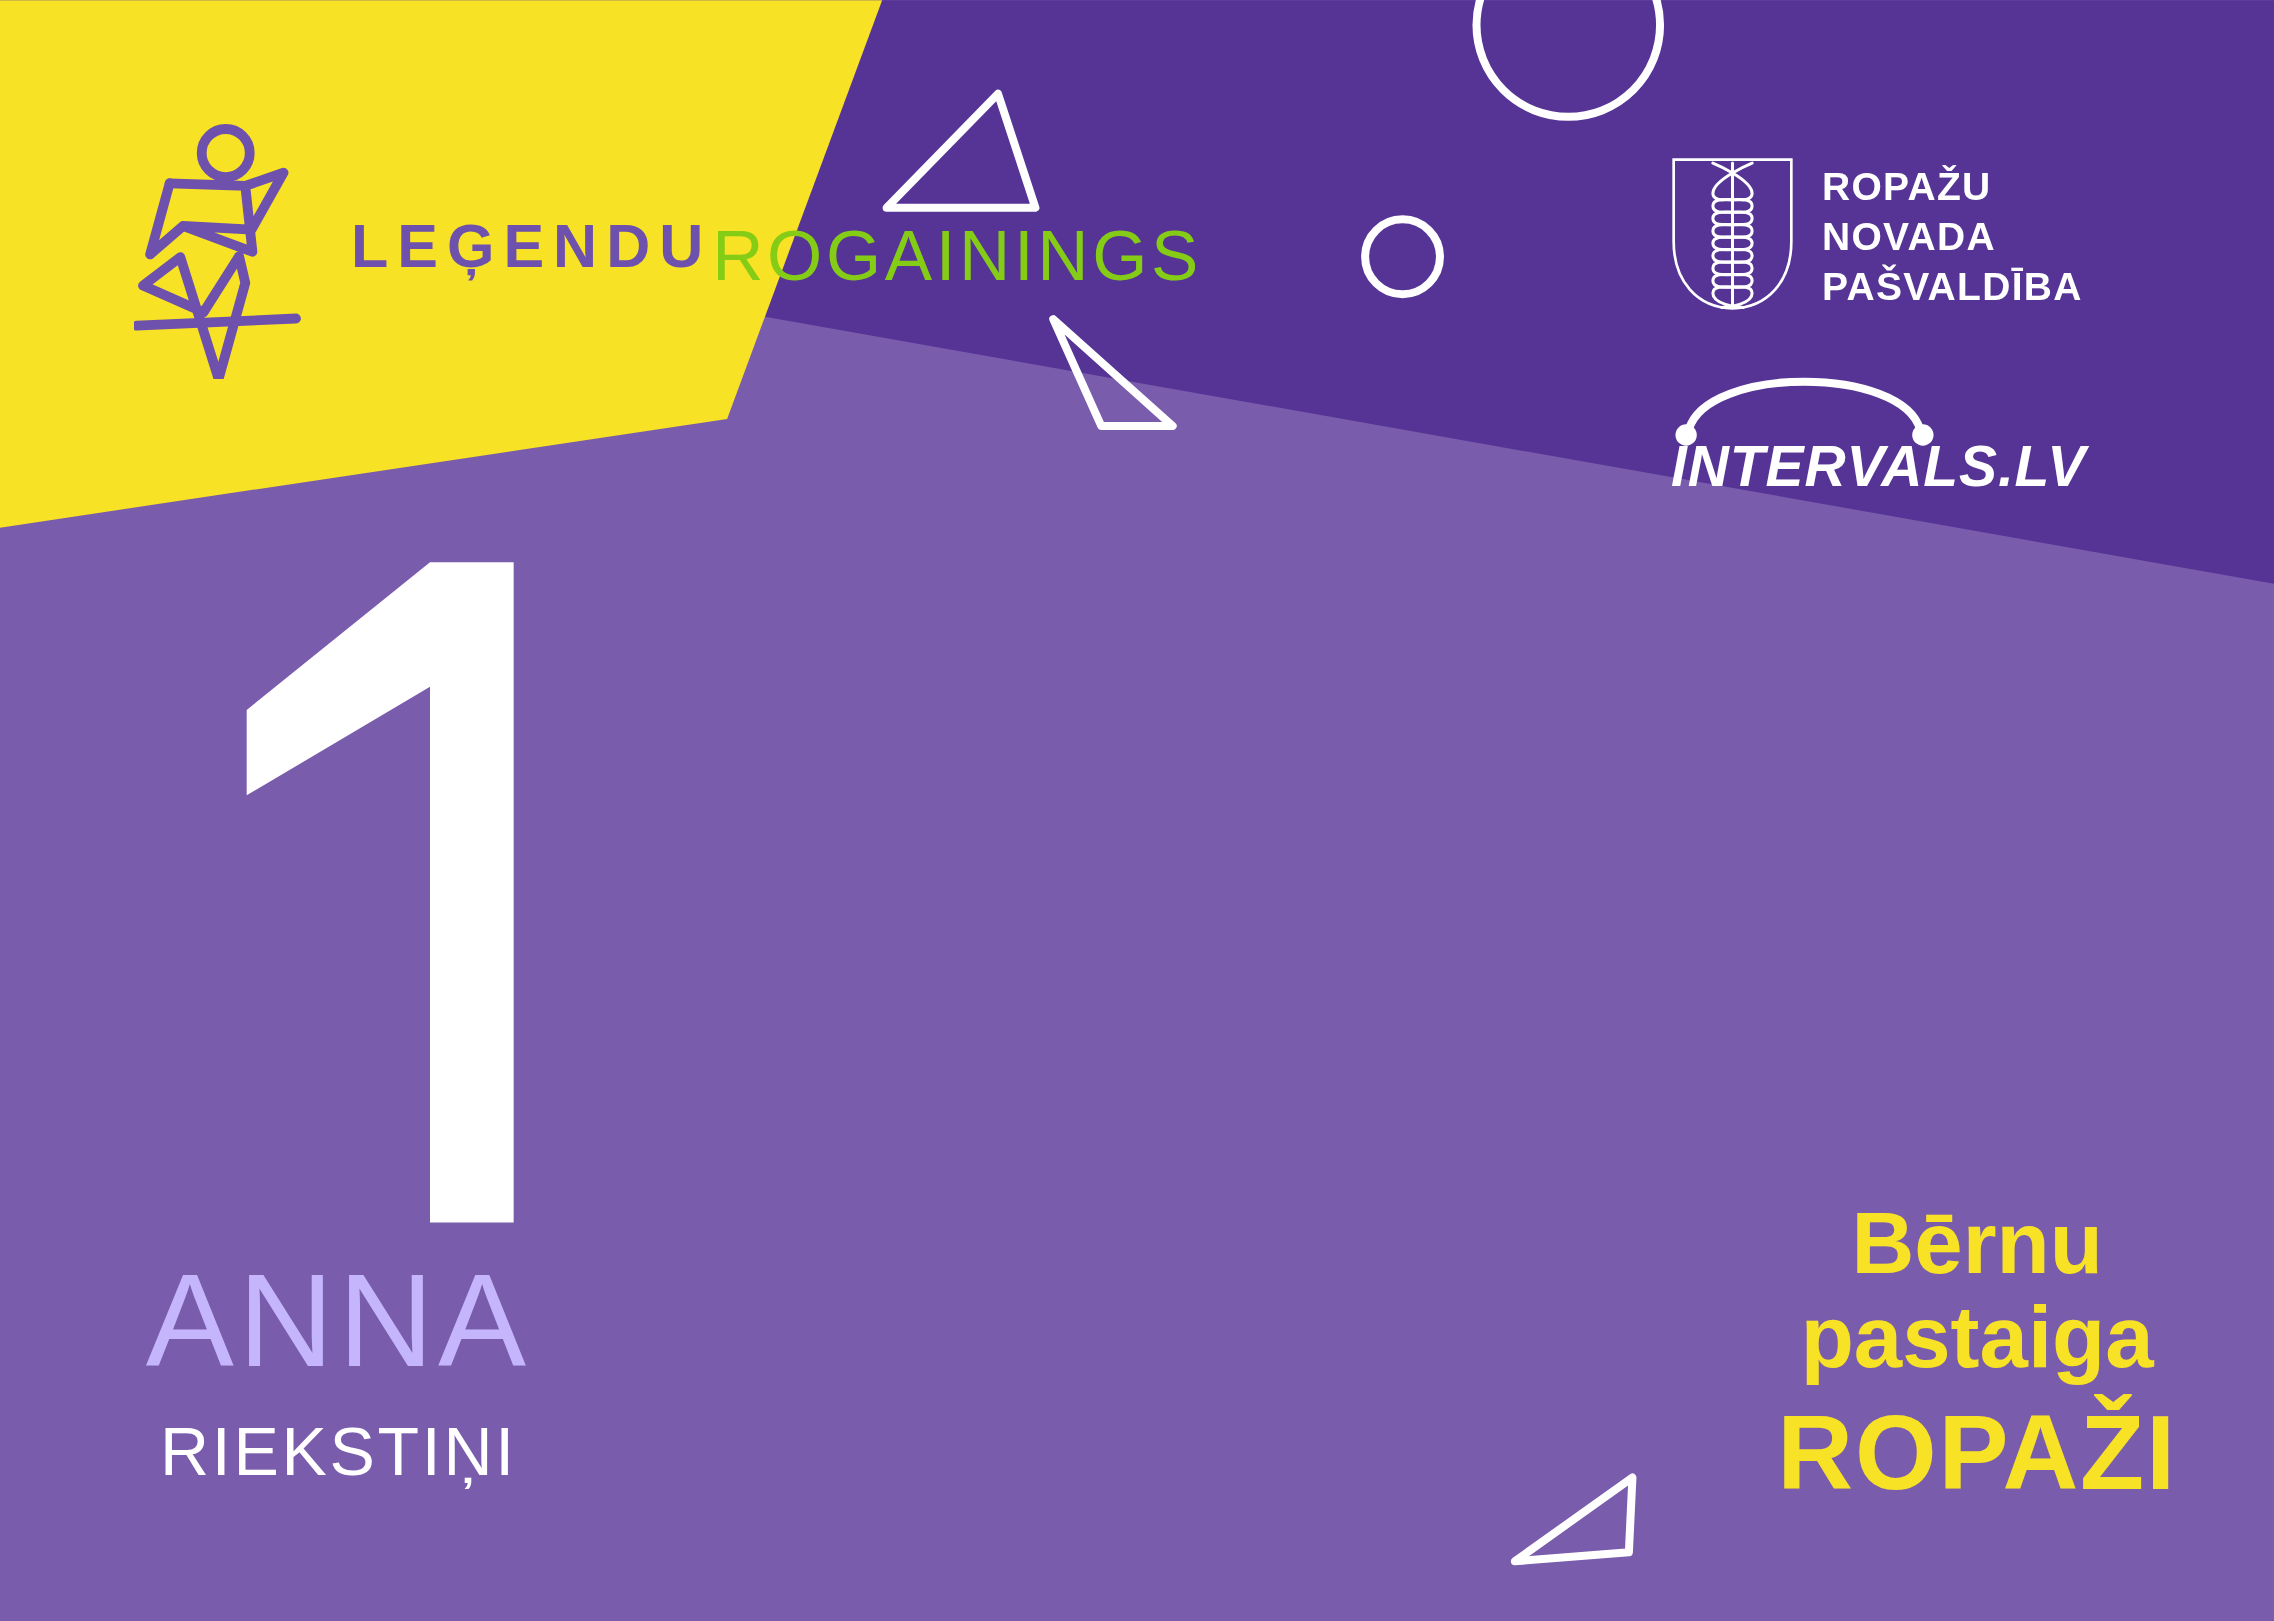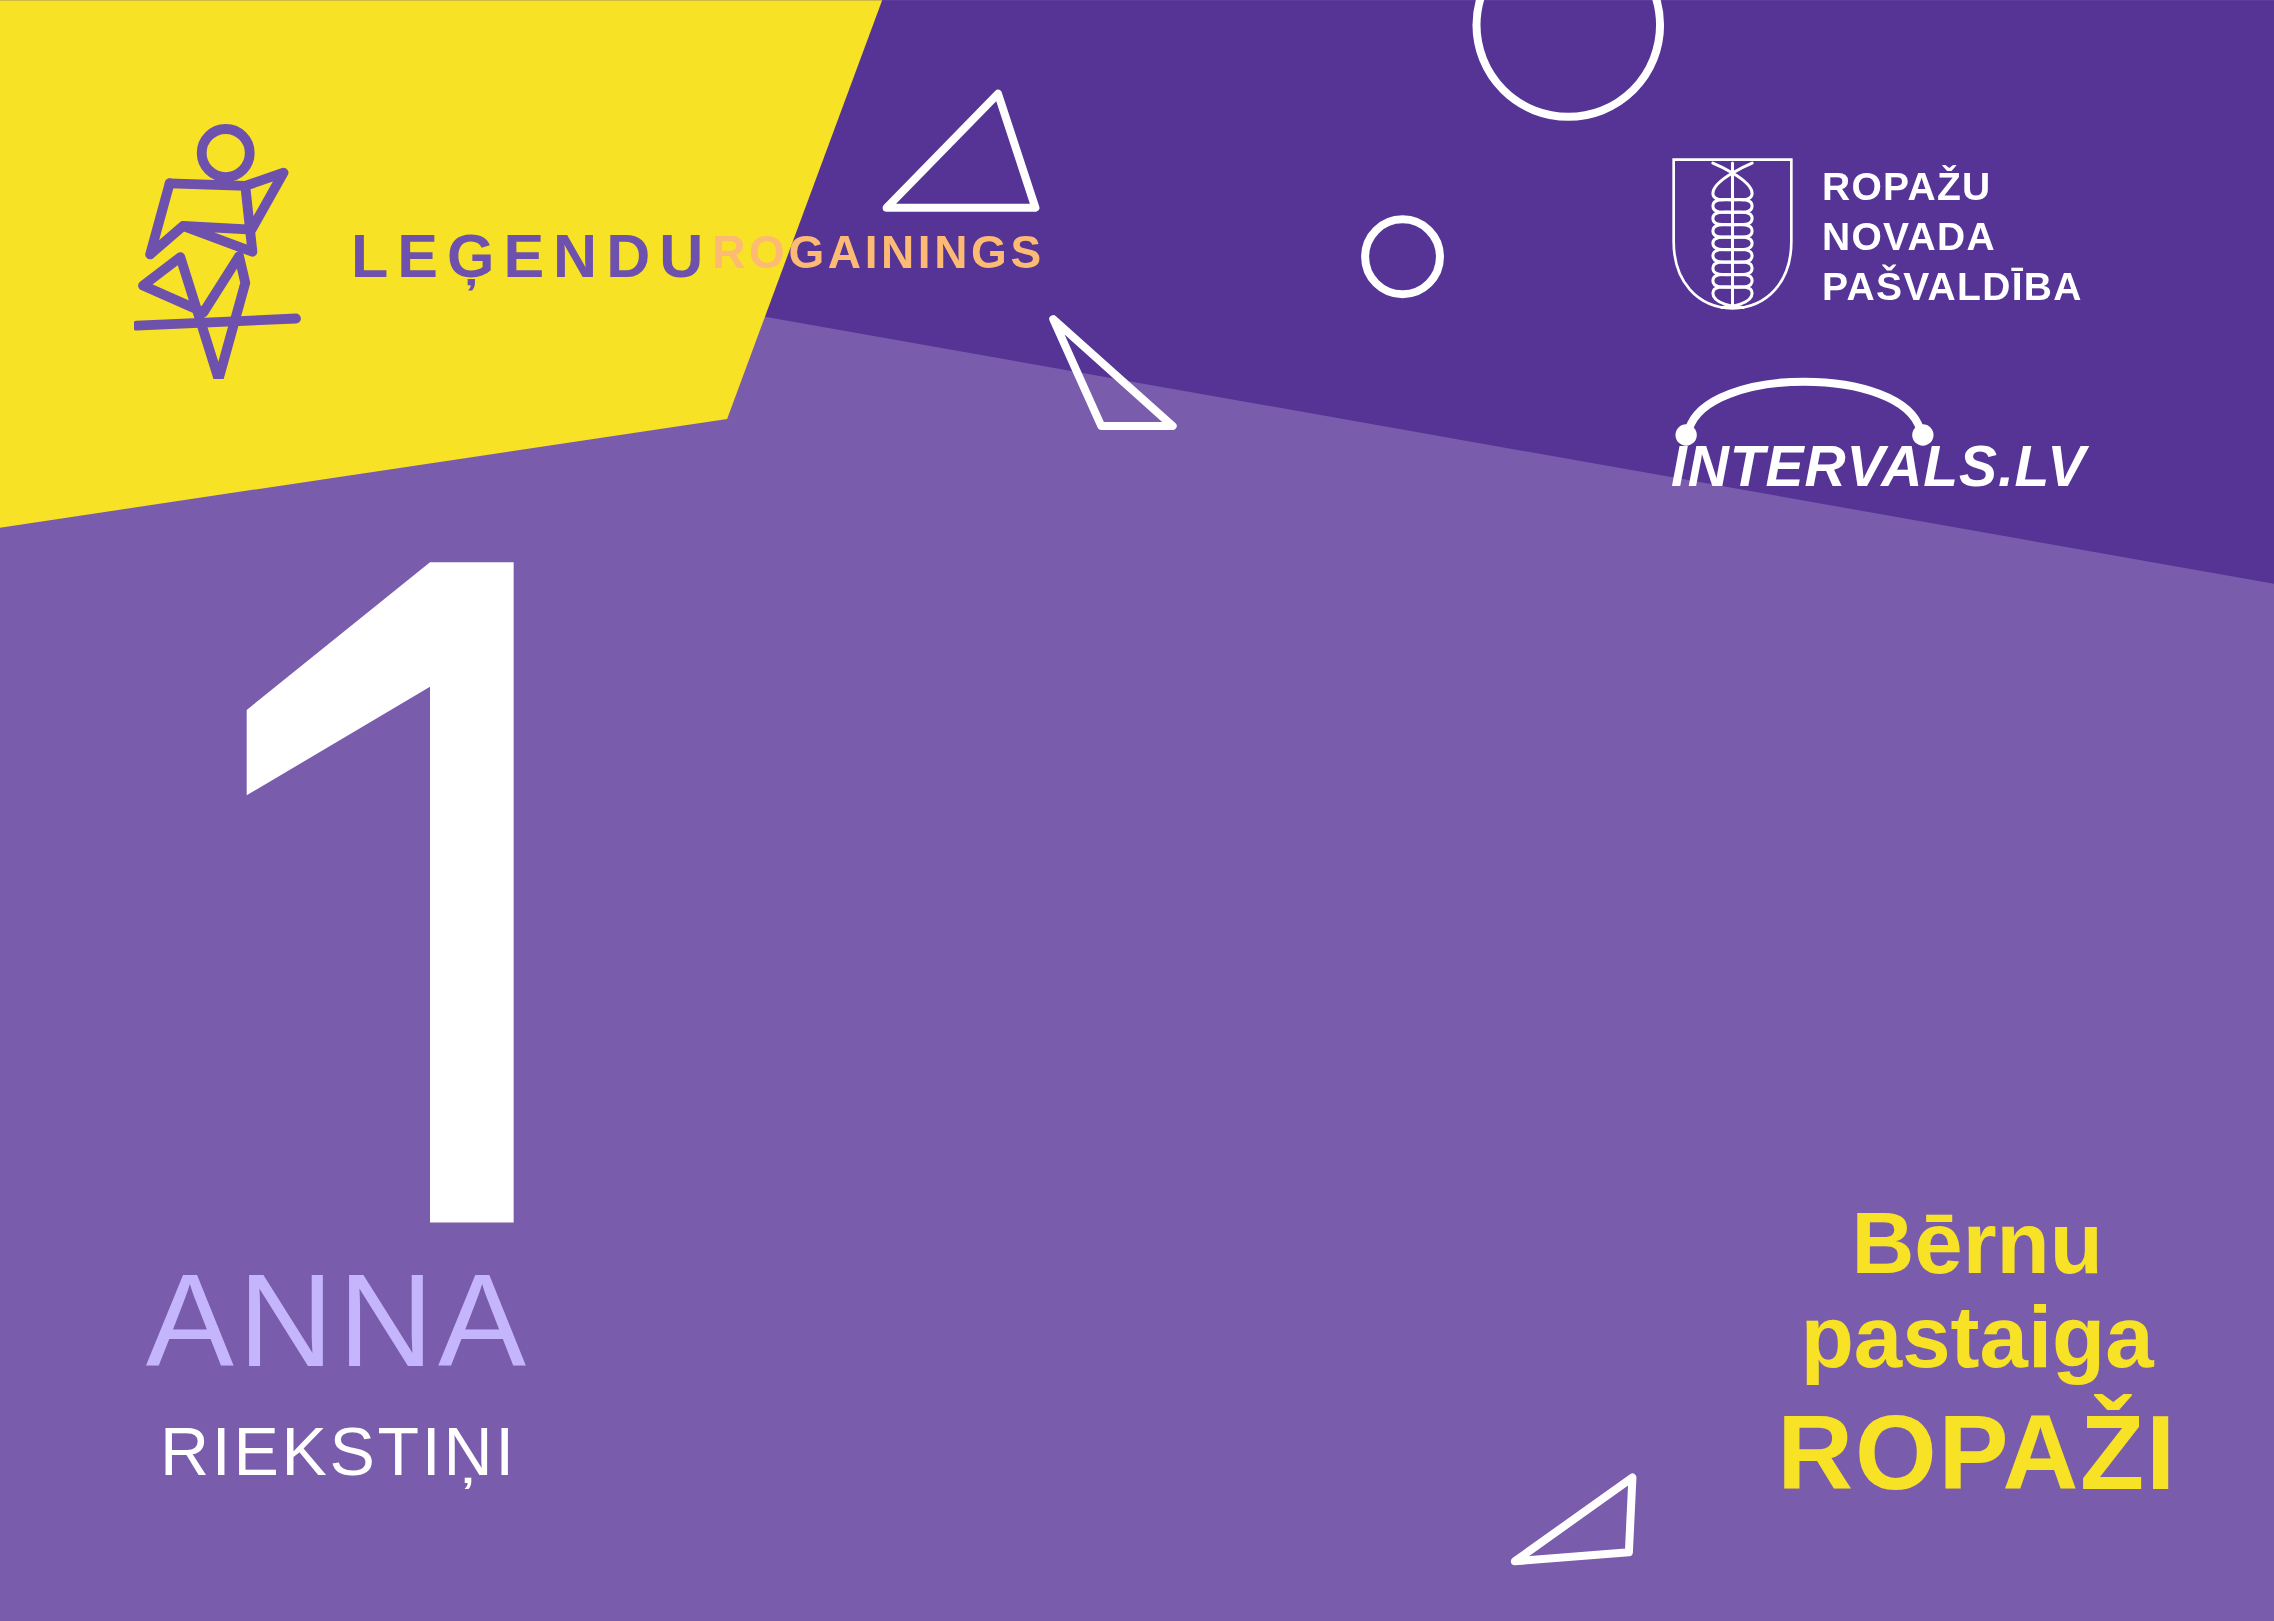--- a/index.html
+++ b/index.html
@@ -49,23 +49,23 @@
   }
   .brand-line1 {
     color: #6d51ad;
     font-size: 61px;
     font-weight: bold;
     letter-spacing: 9px;
     line-height: 1.0;
     white-space: nowrap;
   }
   .brand-line2 {
-    color: #fdba74;
-    font-size: 46px;
-    font-weight: bold;
+    color: #84cc16;
+    font-size: 71px;
+    font-weight: normal;
     letter-spacing: 3.6px;
     line-height: 1.14;
     white-space: nowrap;
   }
 
   
   .partner-block {
     position: absolute;
     right: 105px;
     top: 156px;

